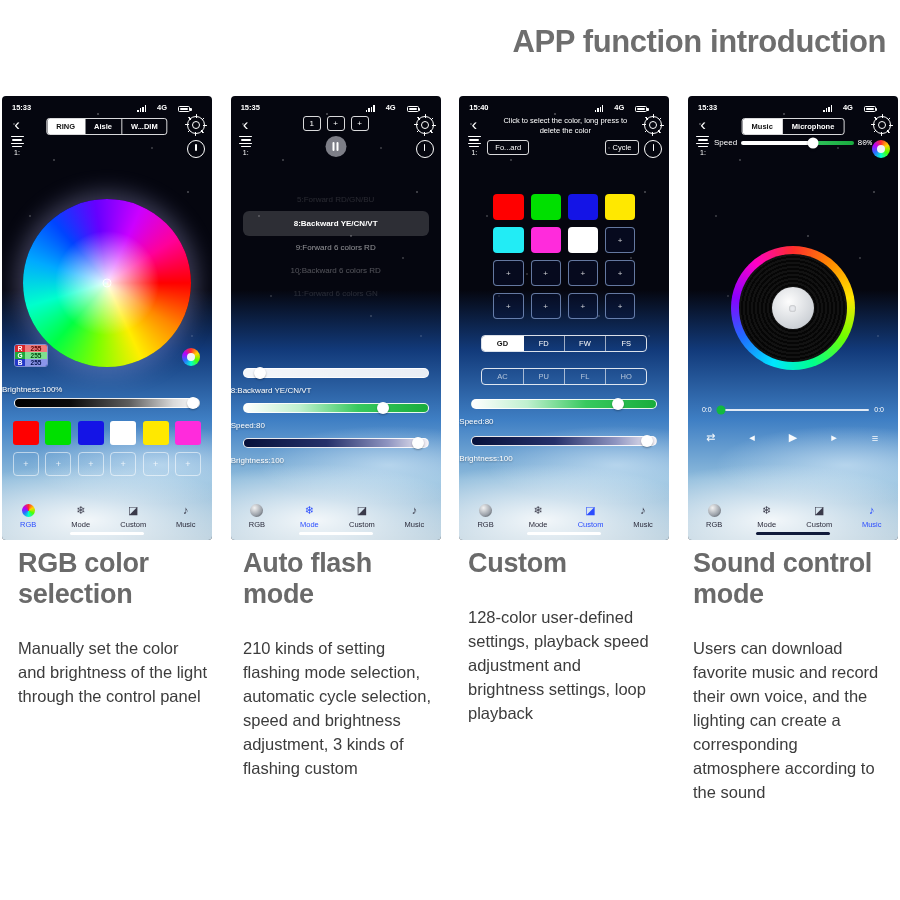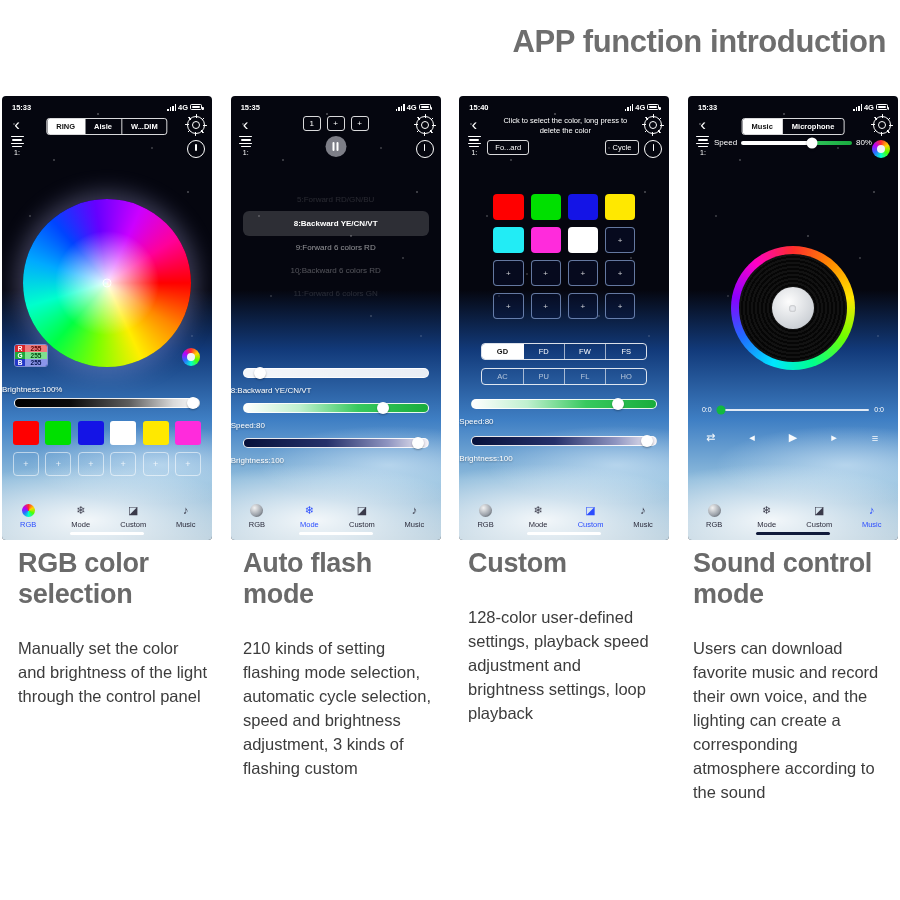--- a/index.html
+++ b/index.html
@@ -51,25 +51,25 @@
       radial-gradient(1px 1px at 120px 140px, rgba(255,255,255,.7), transparent),
       radial-gradient(1px 1px at 68px 178px, rgba(255,255,255,.5), transparent),
       radial-gradient(1px 1px at 172px 162px, rgba(255,255,255,.6), transparent),
       radial-gradient(1px 1px at 40px 200px, rgba(255,255,255,.45), transparent),
       radial-gradient(1px 1px at 140px 220px, rgba(255,255,255,.5), transparent),
       radial-gradient(1px 1px at 190px 240px, rgba(255,255,255,.4), transparent);
   }
 
   
   .statusbar {
-    position:absolute; top:5px; left:0; right:0; height:12px;
+    position:absolute; top:5px; left:0; right:12px; height:12px;
     display:flex; justify-content:space-between; align-items:center;
     padding:0 10px; font-size:7.5px; font-weight:bold; color:#fff;
   }
-  .sb-right { display:flex; align-items:center; gap:2px; }
+  .sb-right { display:flex; align-items:flex-end; gap:11px; }
   .bars { display:flex; align-items:flex-end; gap:1px; height:7px; }
   .bars i { display:block; width:1.4px; background:#fff; }
   .bars i:nth-child(1){height:2px}.bars i:nth-child(2){height:3.5px}
   .bars i:nth-child(3){height:5px}.bars i:nth-child(4){height:6.5px}
   .batt { width:12px; height:6px; border:1px solid #fff; border-radius:1.5px; position:relative; }
   .batt::after{content:"";position:absolute;right:-2.5px;top:1.5px;width:1.5px;height:3px;background:#fff;border-radius:0 1px 1px 0;}
   .batt i{position:absolute;left:1px;top:1px;bottom:1px;width:8px;background:#fff;border-radius:1px;}
 
   
   .rail { position:absolute; left:6px; top:22px; width:18px; text-align:center; }
@@ -219,21 +219,21 @@
   .tabsrow span.on { background:#fff; color:#111; font-weight:bold; }
   .tabsrow.dim span { color:rgba(255,255,255,.65); }
 
   
   .speedrow { position:absolute; top:42px; left:26px; right:26px; display:flex; align-items:center; gap:4px; }
   .speedrow .lab { font-size:8px; color:#fff; }
   .spbar { flex:1; height:4px; border-radius:3px; position:relative;
            background:linear-gradient(to right,#ffffff 0%,#ffffff 64%,#2fc35a 64%,#19ab3f 100%); }
   .spbar .knob { position:absolute; left:64%; top:50%; transform:translate(-50%,-50%);
                  width:11px; height:11px; border-radius:50%; background:#fff; box-shadow:0 1px 2px rgba(0,0,0,.35); }
-  .speedrow .pct { font-size:8px; color:#fff; }
+  .speedrow .pct { font-size:8px; color:#fff;font-family:Liberation Mono, monospace; }
   .vinyl { position:absolute; left:50%; top:150px; transform:translateX(-50%); width:124px; height:124px; border-radius:50%;
            background: conic-gradient(#ff2d2d,#ff8a00,#ffe600,#6fff00,#00ff8c,#00e5ff,#1f6bff,#8a00ff,#ff00c8,#ff2d2d);
            display:flex; align-items:center; justify-content:center; }
   .vinyl .disc { width:108px; height:108px; border-radius:50%;
      background: repeating-radial-gradient(circle, #121212 0 2px, #060606 2px 4px); display:flex; align-items:center; justify-content:center; }
   .vinyl .label { width:42px; height:42px; border-radius:50%;
      background: radial-gradient(circle at 40% 35%, #fdfdfd, #cfd3d8 70%, #b6bcc4 100%);
      display:flex; align-items:center; justify-content:center; }
   .vinyl .hole { width:7px; height:7px; border-radius:50%; background:#e8eaee; box-shadow: inset 0 0 2px rgba(0,0,0,.35); }
   .trackrow { position:absolute; left:14px; right:14px; top:310px; display:flex; align-items:center; gap:5px; }
@@ -510,21 +510,21 @@
         <div class="cell empty">+</div>
         <div class="cell empty">+</div>
         <div class="cell empty">+</div>
         <div class="cell empty">+</div>
         <div class="cell empty">+</div>
         <div class="cell empty">+</div>
         <div class="cell empty">+</div>
         <div class="cell empty">+</div>
       </div>
 
-      <div class="tabsrow" style="top:247px">
+      <div class="tabsrow" style="top:239px">
         <span class="on">GD</span>
         <span>FD</span>
         <span>FW</span>
         <span>FS</span>
       </div>
       <div class="tabsrow dim" style="top:272px">
         <span>AC</span>
         <span>PU</span>
         <span>FL</span>
         <span>HO</span>

